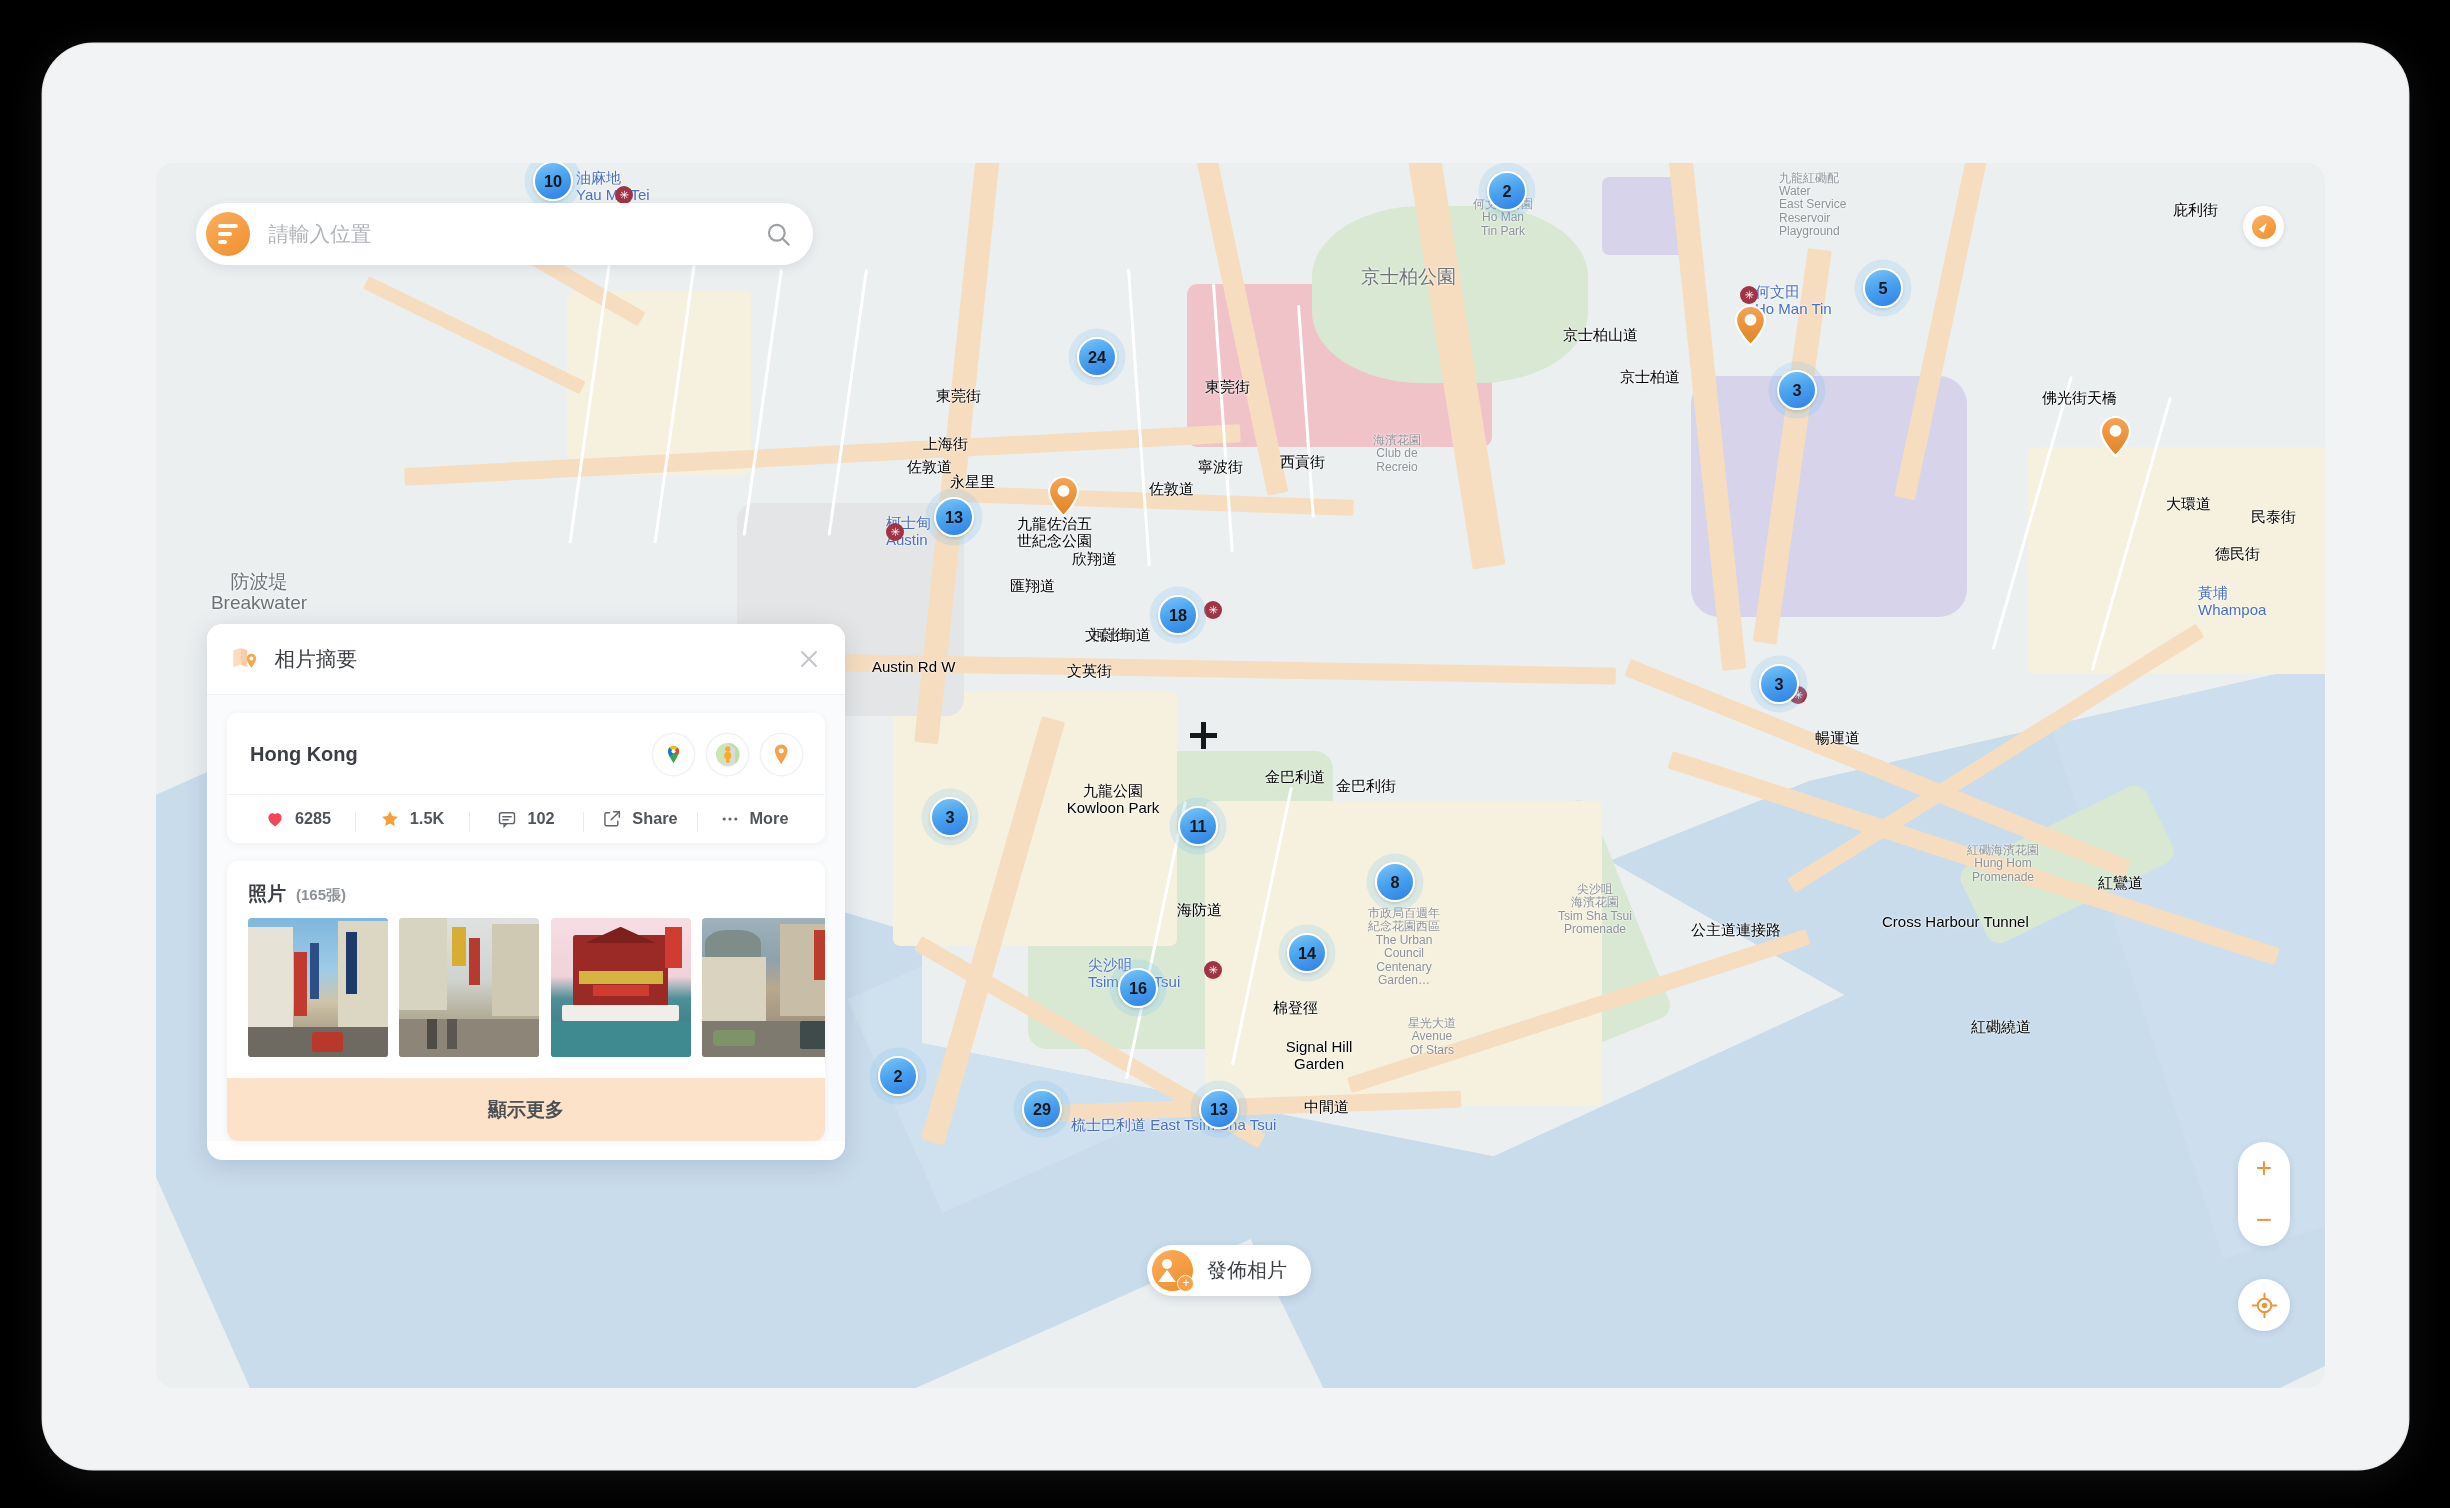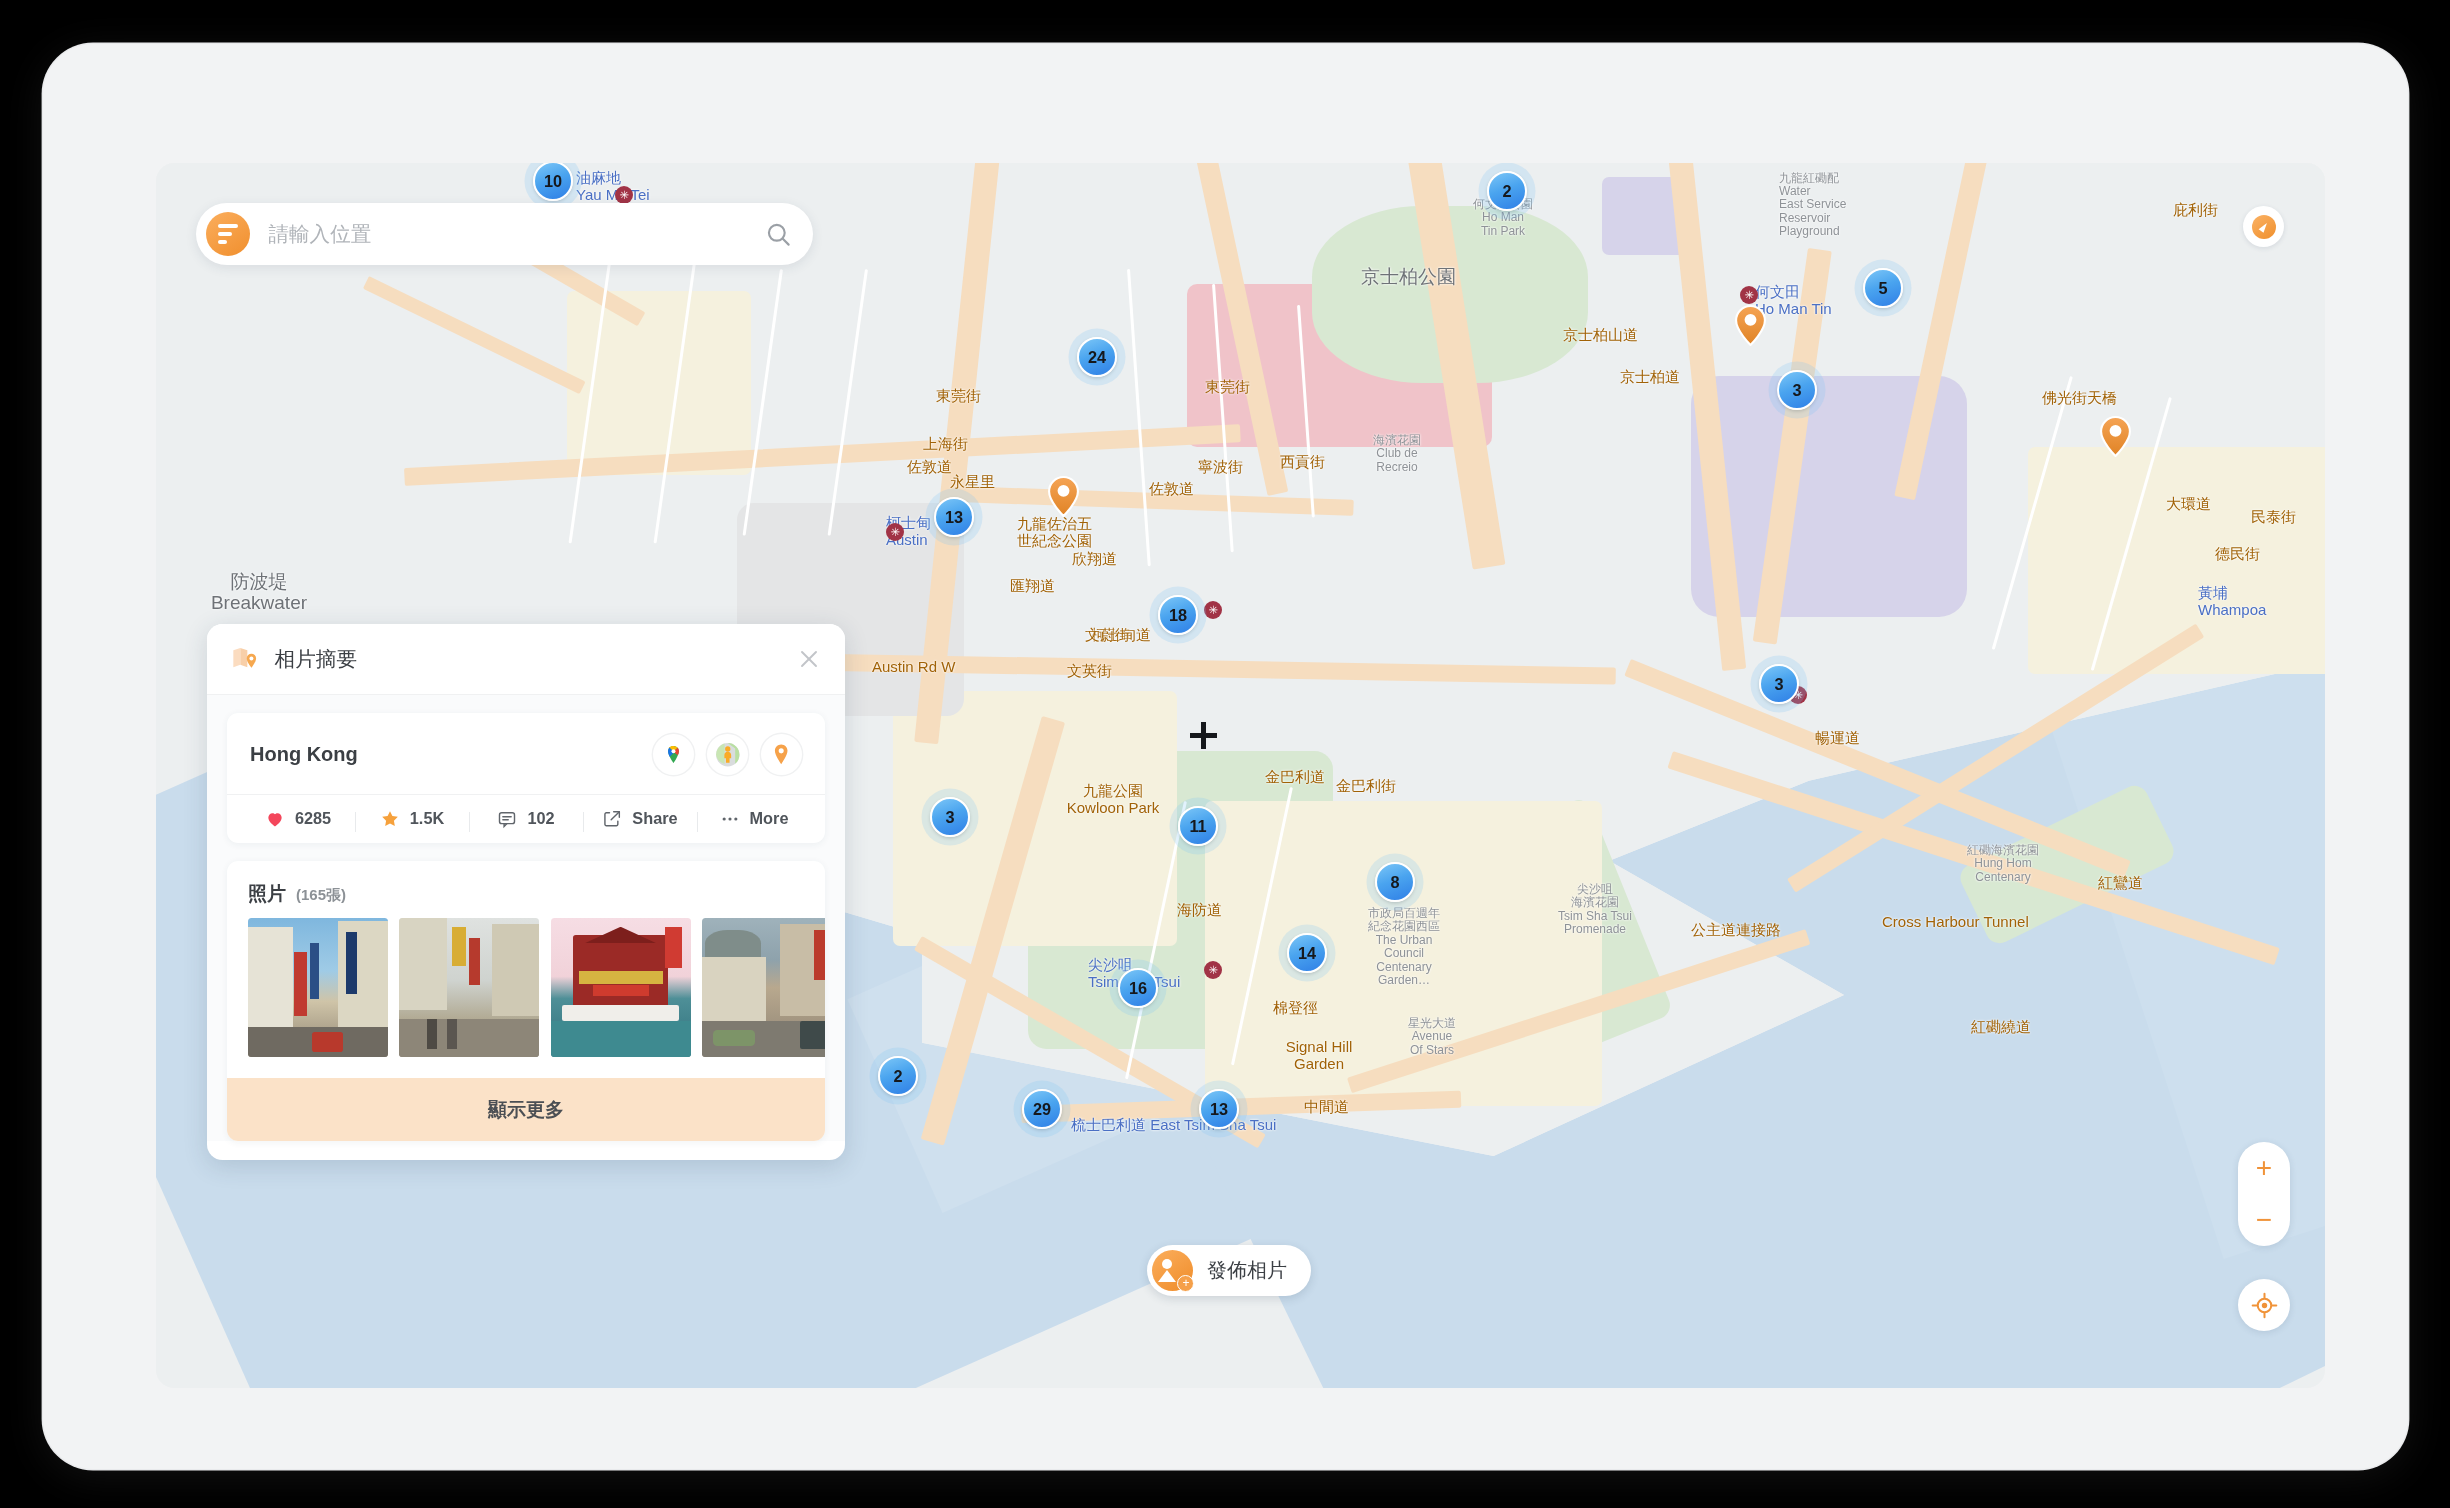--- a/index.html
+++ b/index.html
@@ -102,21 +102,21 @@
     position: absolute;
     background: #f6ddbf;
     transform-origin: 0 0;
     border-radius: 2.1px;
   }
   .road.minor { background: #ffffff; }
 
   
   .mlabel {
     position: absolute;
-    color: #a16207;
+    color: #000000;
     white-space: pre;
     line-height: 1.12;
     font-size: 15px;
     pointer-events: none;
     text-shadow: 0 0 2.8px rgba(255,255,255,.9), 0 0 2.1px rgba(255,255,255,.9);
   }
   .mlabel.big   { font-size: 19px; color: #6e7277; }
   .mlabel.sm    { font-size: 12px; color: #8e9297; }
   .mlabel.blue  { color: #4a6fc4; }
   .mlabel.ctr   { text-align: center; transform: translateX(-50%); }
@@ -501,21 +501,21 @@
 海濱花園
 Tsim Sha Tsui
 Promenade</div>
           <div class="mlabel ctr" style="left: 1163px; top: 876px;">Signal Hill
 Garden</div>
           <div class="mlabel sm ctr" style="left: 1276px; top: 854px;">星光大道
 Avenue
 Of Stars</div>
           <div class="mlabel sm ctr" style="left: 1847px; top: 681px;">紅磡海濱花園
 Hung Hom
-Centenary</div>
+Promenade</div>
           <div class="mlabel " style="left: 1815px; top: 856px;">紅磡繞道</div>
           <div class="mlabel " style="left: 1535px; top: 759px;">公主道連接路</div>
           <div class="mlabel " style="left: 1659px; top: 567px;">暢運道</div>
           <div class="mlabel " style="left: 1942px; top: 712px;">紅鸞道</div>
           <div class="mlabel " style="left: 1049px; top: 216px;">東莞街</div>
           <div class="mlabel " style="left: 1124px; top: 291px;">西貢街</div>
           <div class="mlabel " style="left: 1042px; top: 296px;">寧波街</div>
           <div class="mlabel " style="left: 929px; top: 464px;">文蔚街</div>
           <div class="mlabel " style="left: 911px; top: 500px;">文英街</div>
           <div class="mlabel " style="left: 780px; top: 225px;">東莞街</div>

